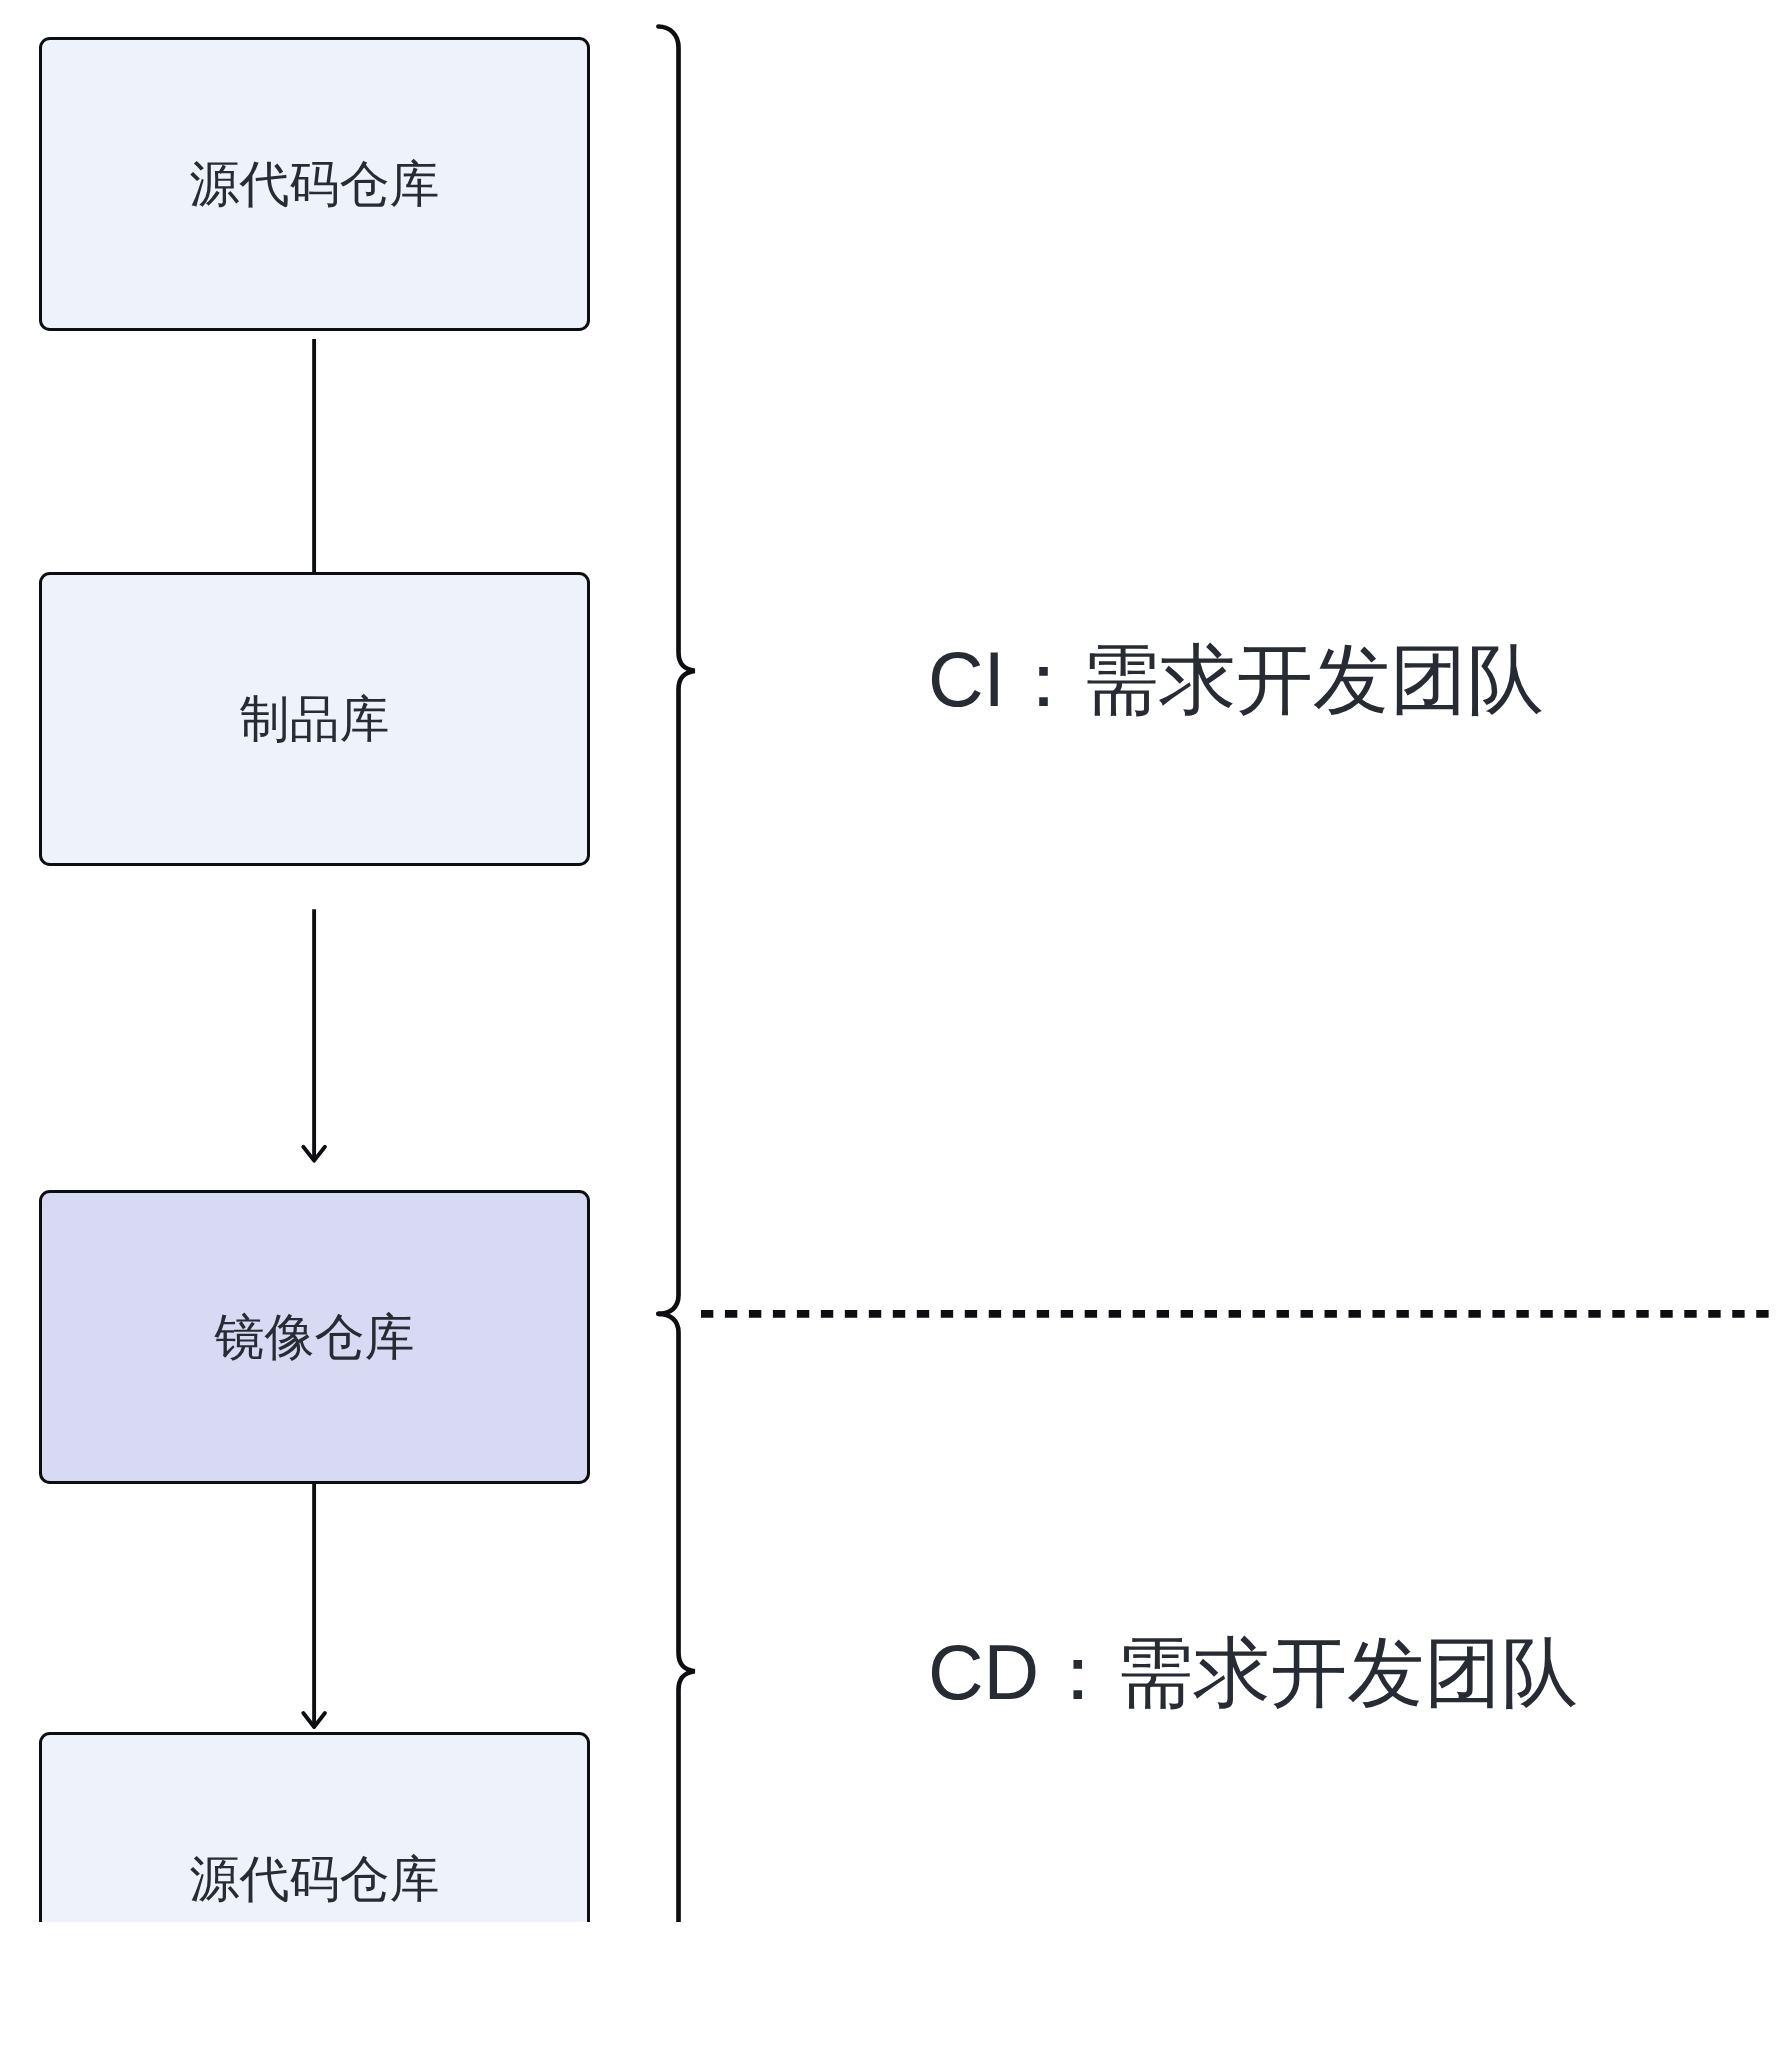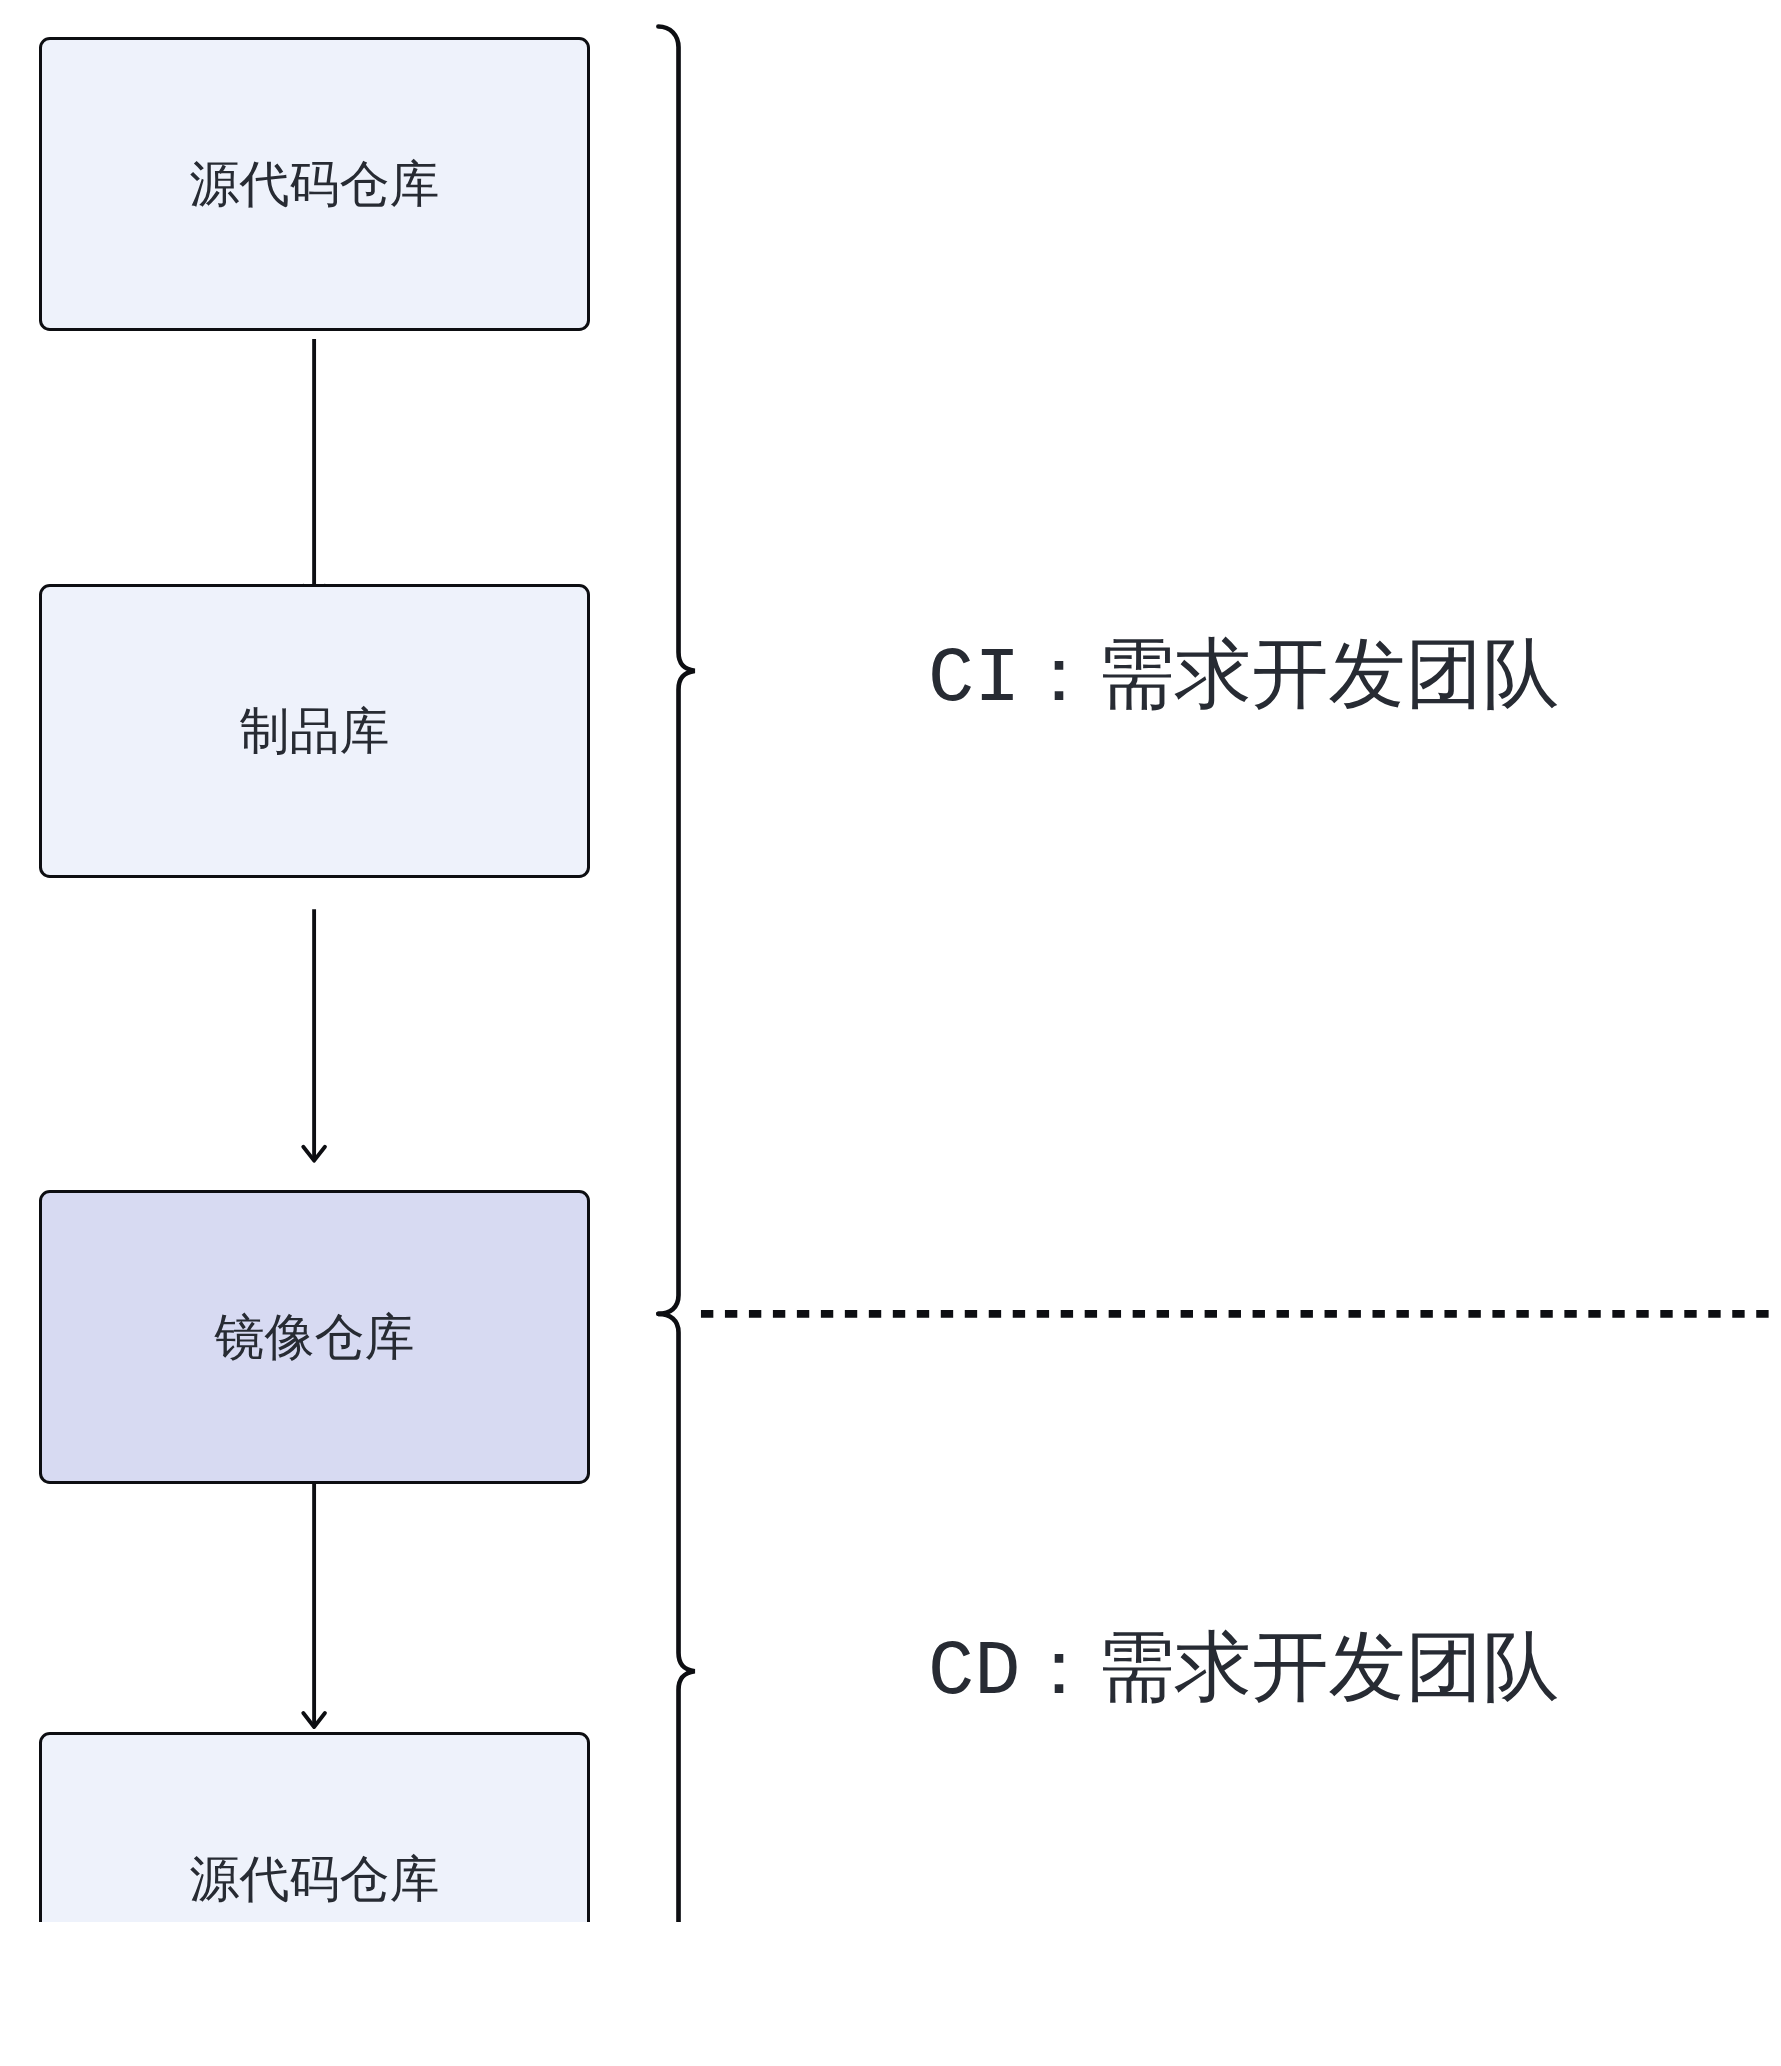--- a/index.html
+++ b/index.html
@@ -9,21 +9,21 @@
     --stroke:#0d0e12;
     --text:#272b33;
   }
   *{margin:0;padding:0;box-sizing:border-box;}
   html,body{background:var(--bg);}
   .canvas{
     position:relative;
     width:1781px;
     height:1922px;
     background:var(--bg);
-    font-family:Liberation Mono, monospace;
+    font-family:Liberation Sans, sans-serif;
     overflow:hidden;
     text-align:center;
   }
   .connector-layer{
     position:absolute;
     left:0;top:0;
     width:1781px;height:2066px;
   }
   .connector-layer .stroke{
     stroke:var(--stroke);
@@ -95,21 +95,21 @@
              L 877 2598
              C 877 2614 866 2622 851 2622"></path>
 
     <line class="stroke" x1="906" y1="1698" x2="2292" y2="1698" stroke-width="10" stroke-dasharray="16 15"></line>
   </svg>
 
   <div class="node" style="top:37px">
     <span class="node-label">源代码仓库</span>
   </div>
 
-  <div class="node" style="top:584px">
+  <div class="node" style="top:572px">
     <span class="node-label">制品库</span>
   </div>
 
   <div class="node node--highlight" style="top:1190px">
     <span class="node-label">镜像仓库</span>
   </div>
 
   <div class="node" style="top:1732px">
     <span class="node-label">源代码仓库</span>
   </div>

